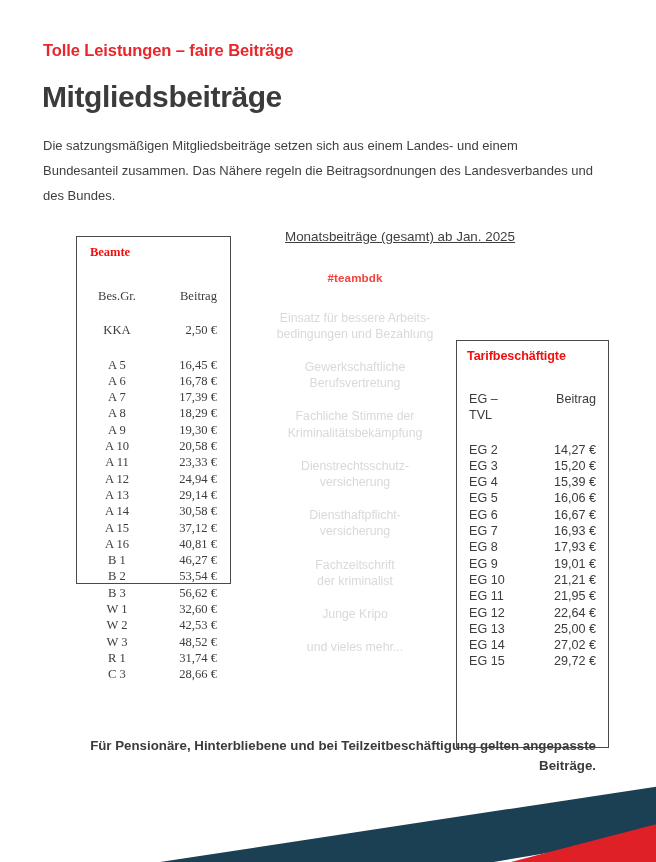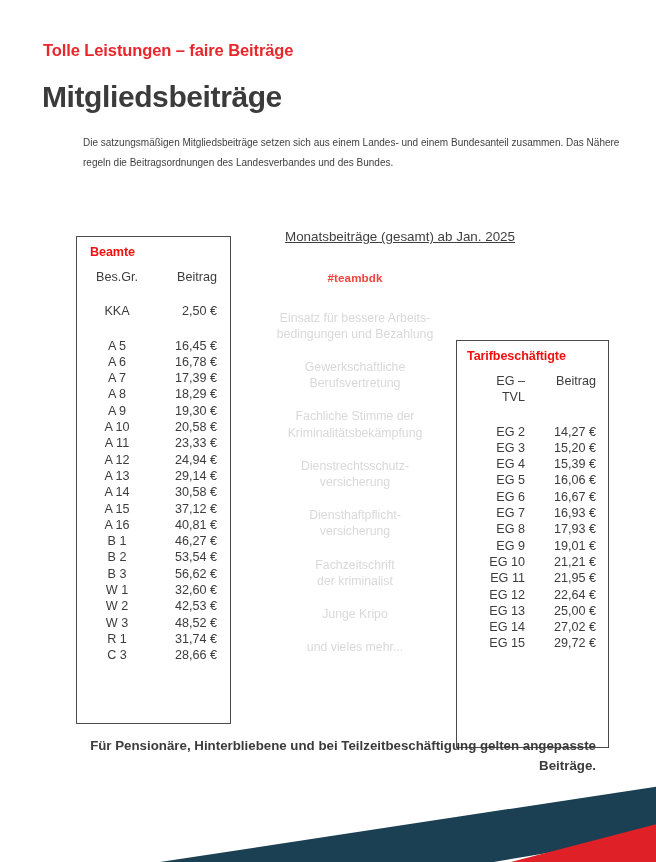--- a/index.html
+++ b/index.html
@@ -41,25 +41,24 @@
     font-weight: bold;
     color: #3b3b3b;
     letter-spacing: -0.4px;
     white-space: nowrap;
   }
   .intro {
     position: absolute;
     left: 43px;
     top: 133px;
     width: 552px;
-    font-size: 10px;
-    line-height: 20px;
+    font-size: 13px;
+    line-height: 25px;
     color: #3f3f3f;
     text-align: left;
-    margin-left: 40px;
   }
 
   
   .center-col {
     position: absolute;
     left: 255px;
     top: 228px;
     width: 200px;
     text-align: center;
   }
@@ -93,21 +92,22 @@
   .tbl {
     position: absolute;
     border: 1.3px solid #4a4a4a;
     background: #ffffff;
     box-sizing: border-box;
   }
   .tbl-beamte {
     left: 76px;
     top: 236px;
     width: 155px;
-    height: 488px;
+    height: 348px;
+    font-family: Liberation Serif, serif;
   }
   .tbl-tarif {
     left: 456px;
     top: 340px;
     width: 153px;
     height: 408px;
   }
   .tbl-title {
     font-size: 12.6px;
     font-weight: bold;
@@ -131,21 +131,21 @@
   }
   .row .c-label {
     text-align: left;
     white-space: pre-line;
   }
   .row .c-value {
     text-align: right;
     white-space: nowrap;
   }
   .row.head {
-    margin-top: 10px;
+    margin-top: 28px;
   }
   .row.head .c-label,
   .row.head .c-value {
     color: #3c3c3c;
   }
   .row.head .c-label {
     text-align: center;
     width: 54px;
   }
   .row.kka {
@@ -160,21 +160,21 @@
   }
   .rows .row .c-label {
     width: 54px;
     text-align: center;
   }
   .tbl-tarif .rows {
     padding: 0 12px 0 12px;
   }
   .tbl-tarif .row .c-label {
     width: 56px;
-    text-align: right;
+    text-align: left;
   }
   .tbl-tarif .row.head .c-label {
     width: 56px;
   }
 
   
   .footer-note {
     position: absolute;
     left: 60px;
     top: 736px;

